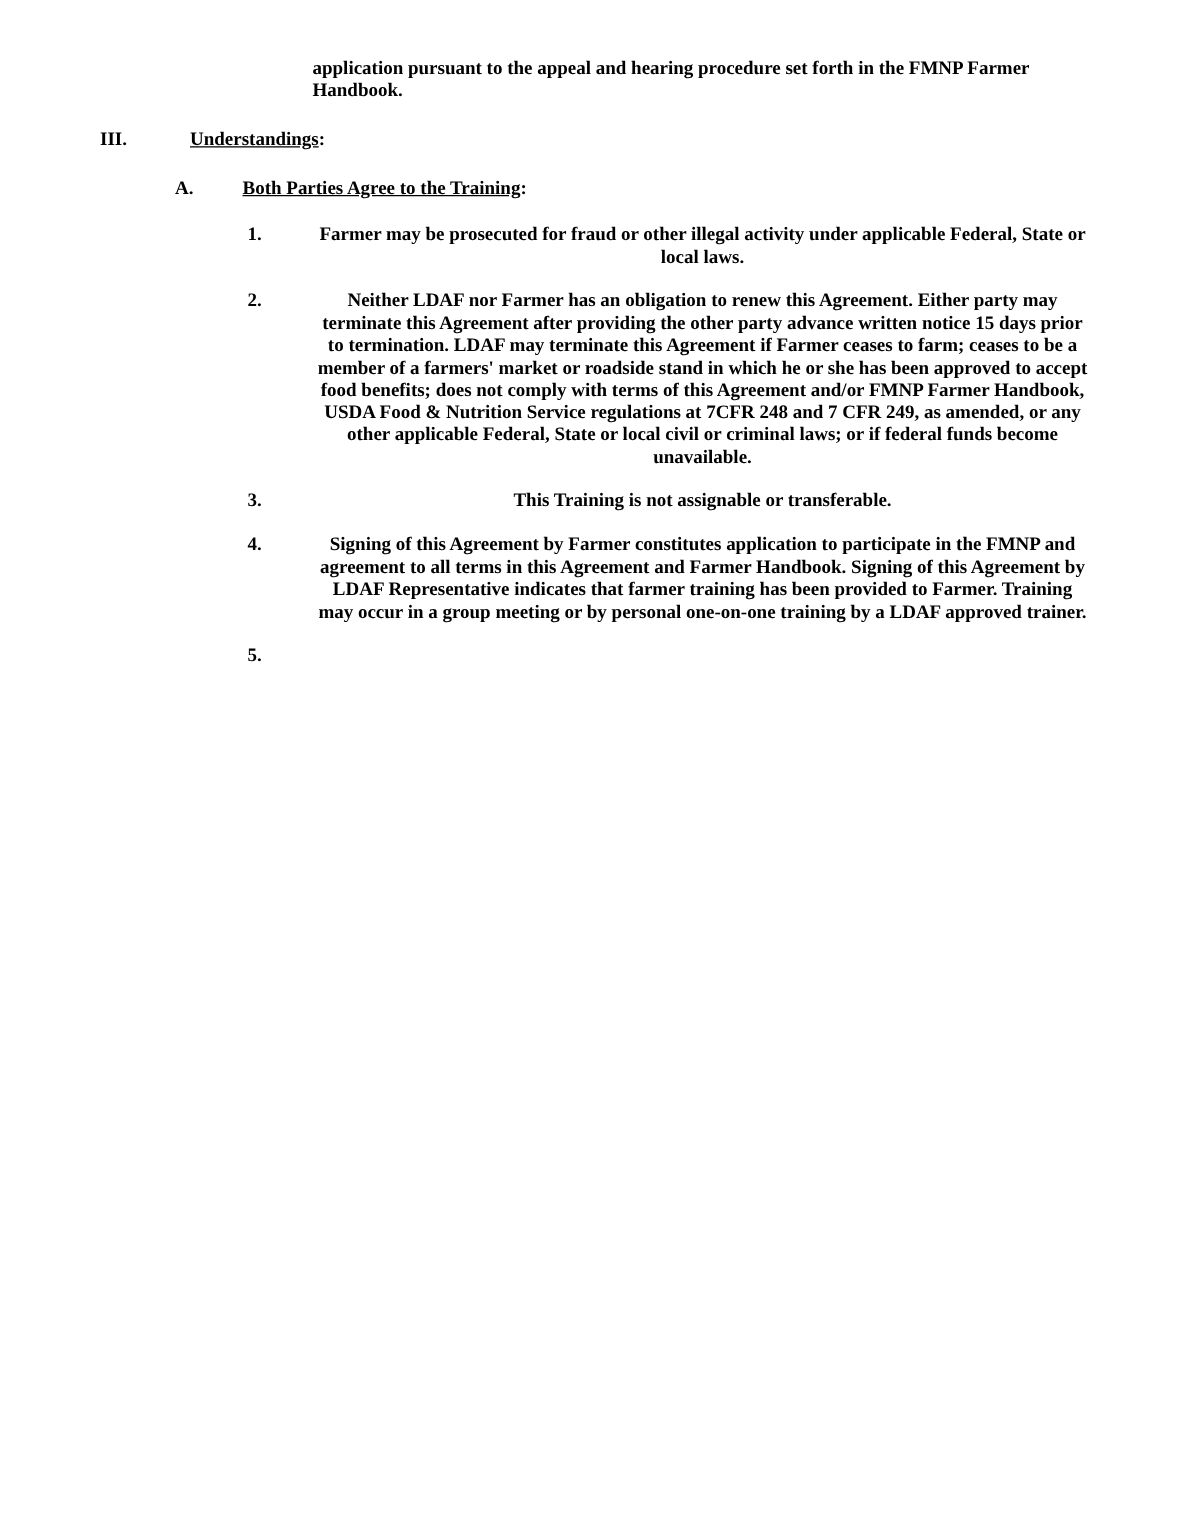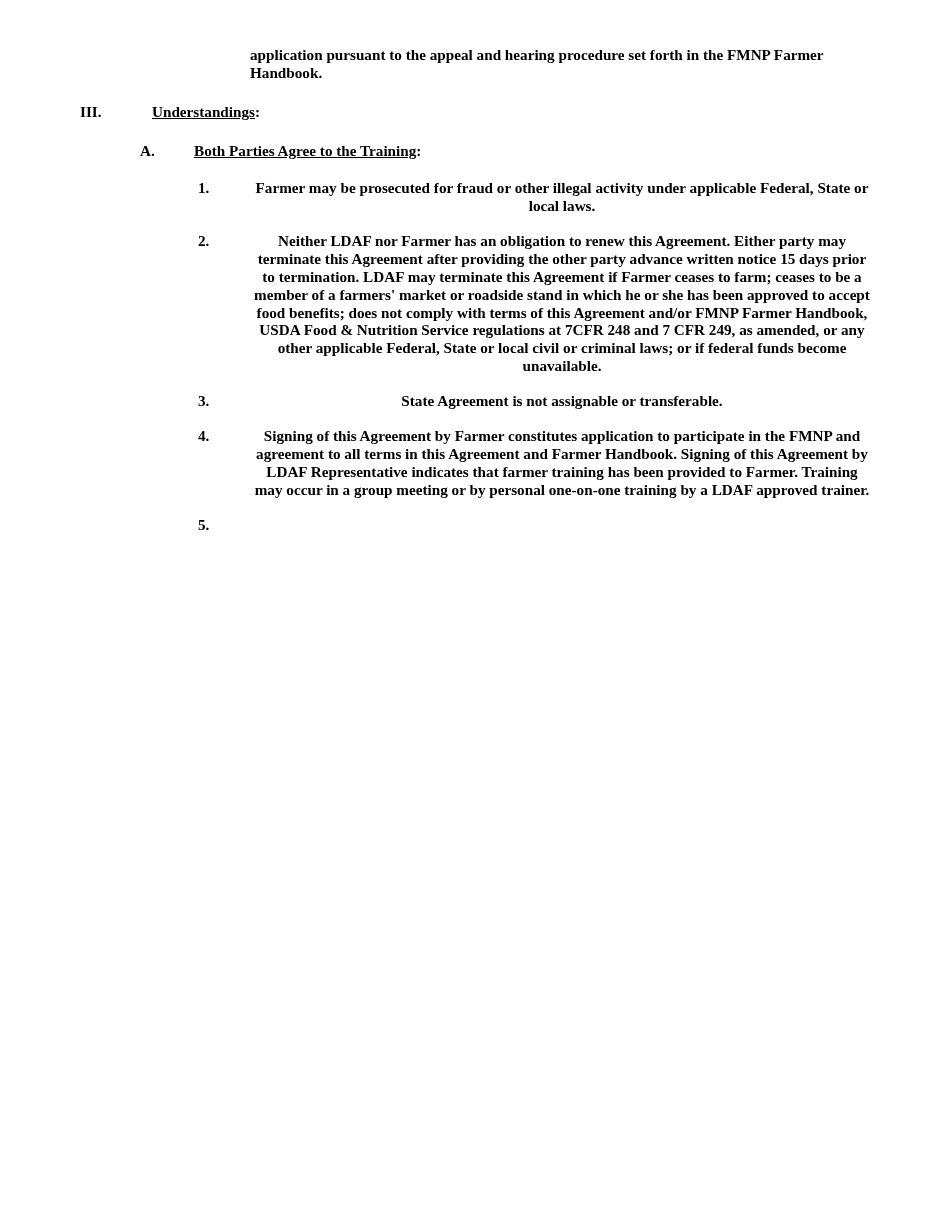--- a/index.html
+++ b/index.html
@@ -114,21 +114,21 @@
     <span class="item-text">Farmer may be prosecuted for fraud or other illegal activity under applicable Federal, State or local laws.</span>
   </div>
 
   <div class="item">
     <span class="item-num">2.</span>
     <span class="item-text">Neither LDAF nor Farmer has an obligation to renew this Agreement. Either party may terminate this Agreement after providing the other party advance written notice 15 days prior to termination. LDAF may terminate this Agreement if Farmer ceases to farm; ceases to be a member of a farmers' market or roadside stand in which he or she has been approved to accept food benefits; does not comply with terms of this Agreement and/or FMNP Farmer Handbook, USDA Food &amp; Nutrition Service regulations at 7CFR 248 and 7 CFR 249, as amended, or any other applicable Federal, State or local civil or criminal laws; or if federal funds become unavailable.</span>
   </div>
 
   <div class="item">
     <span class="item-num">3.</span>
-    <span class="item-text">State Agreement is not assignable or transferable.</span>
+    <span class="item-text">This Training is not assignable or transferable.</span>
   </div>
 
   <div class="item">
     <span class="item-num">4.</span>
     <span class="item-text">Signing of this Agreement by Farmer constitutes application to participate in the FMNP and agreement to all terms in this Agreement and Farmer Handbook. Signing of this Agreement by LDAF Representative indicates that farmer training has been provided to Farmer. Training may occur in a group meeting or by personal one-on-one training by a LDAF approved trainer.</span>
   </div>
 
   <div class="item">
     <span class="item-num">5.</span>
   </div>

